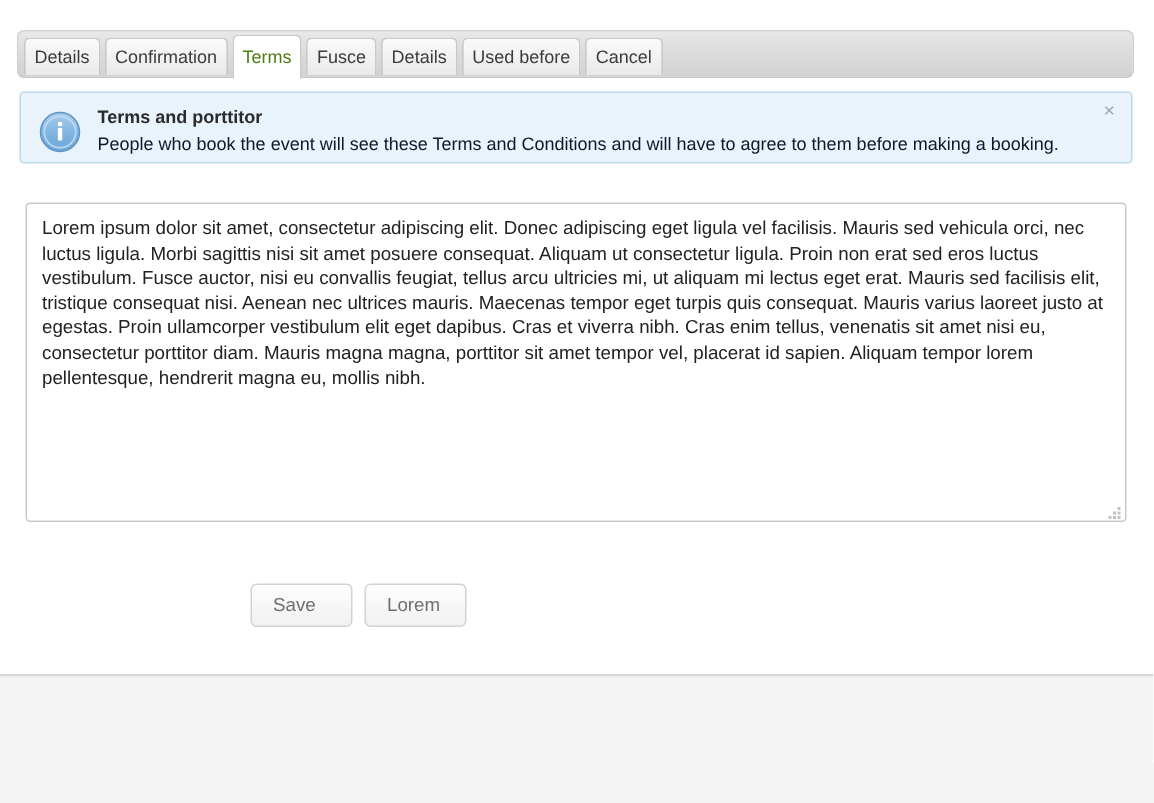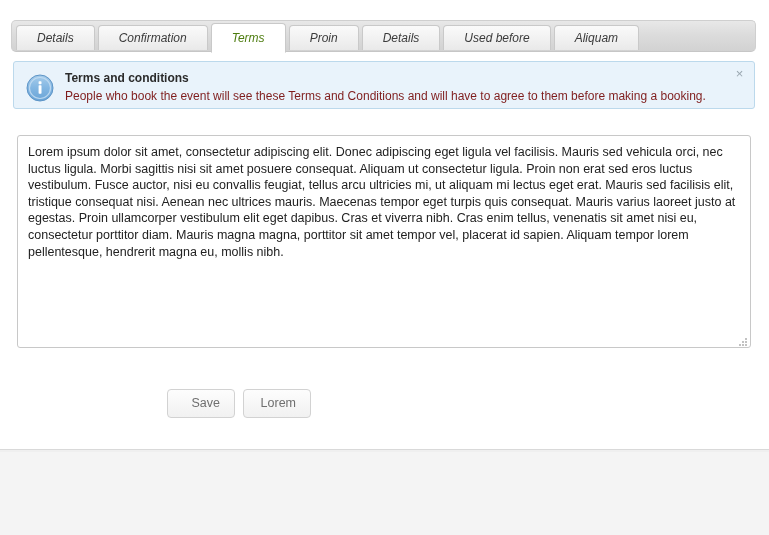--- a/index.html
+++ b/index.html
@@ -42,33 +42,32 @@
     padding: 3px 0 0 4px;
     white-space: nowrap;
     font-size: 0;
   }
   .tab {
     display: inline-block;
     vertical-align: top;
     height: 25px;
     line-height: 25px;
     margin-right: 3px;
-    padding: 0 20px;
+    padding: 0 6px;
     box-sizing: border-box;
     font-family: "Liberation Sans", sans-serif;
     font-size: 12px;
     color: #3b3b3b;
     background: linear-gradient(to bottom, #fafafa 0%, #f1f1f1 55%, #e9e9e9 100%);
     border: 1px solid #c9c9c9;
     border-bottom: none;
     border-radius: 4px 4px 0 0;
     cursor: pointer;
     position: relative;
     top: 1px;
-    font-style: italic;
   }
   .tab.active {
     height: 30px;
     line-height: 28px;
     top: -1px;
     background: #ffffff;
     border: 1px solid #c9c9c9;
     border-bottom: 1px solid #ffffff;
     color: #4d7c0f;
     box-shadow: 0 -1px 1px rgba(255,255,255,0.9) inset;
@@ -103,21 +102,21 @@
     font-family: "Liberation Sans", sans-serif;
     font-size: 12px;
     font-weight: bold;
     color: #2b2b2b;
     line-height: 15px;
     padding-top: 2px;
   }
   .notice-text {
     font-family: "Liberation Sans", sans-serif;
     font-size: 12px;
-    color: #7f1d1d;
+    color: #0f172a;
     line-height: 16px;
     padding-top: 2px;
     white-space: nowrap;
   }
   .notice-close {
     position: absolute;
     right: 8px;
     top: 5px;
     width: 13px;
     height: 13px;
@@ -168,21 +167,21 @@
   }
   .btn {
     display: inline-block;
     vertical-align: top;
     height: 29px;
     line-height: 27px;
     min-width: 68px;
     padding: 0 14px;
     margin-right: 8px;
     box-sizing: border-box;
-    text-align: right;
+    text-align: left;
     font-family: "Liberation Sans", sans-serif;
     font-size: 12.5px;
     color: #6f6f6f;
     background: linear-gradient(to bottom, #fdfdfd 0%, #f7f7f7 50%, #f1f1f1 100%);
     border: 1px solid #d2d2d2;
     border-radius: 4px;
     cursor: pointer;
   }
 
   
@@ -205,44 +204,44 @@
 </style>
 </head>
 <body>
 
 <div id="page">
 
   <div class="tabbar">
     <div class="tab">Details</div>
     <div class="tab">Confirmation</div>
     <div class="tab active">Terms</div>
-    <div class="tab">Proin</div>
+    <div class="tab">Fusce</div>
     <div class="tab">Details</div>
     <div class="tab">Used before</div>
-    <div class="tab">Aliquam</div>
+    <div class="tab">Cancel</div>
   </div>
 
   <div class="notice">
     <span class="notice-icon">
       <svg width="28" height="28" viewBox="0 0 28 28" xmlns="http://www.w3.org/2000/svg">
         <defs>
           <linearGradient id="infoGrad" x1="0" y1="0" x2="0" y2="1">
             <stop offset="0%" stop-color="#a7cdeb"></stop>
             <stop offset="50%" stop-color="#82b6e2"></stop>
             <stop offset="100%" stop-color="#6aa4d6"></stop>
           </linearGradient>
         </defs>
         <circle cx="14" cy="14" r="13" fill="url(#infoGrad)" stroke="#5e95c7" stroke-width="1"></circle>
         <circle cx="14" cy="14" r="10.5" fill="none" stroke="#c4ddf2" stroke-width="1.2" opacity="0.85"></circle>
         <rect x="12.6" y="11.3" width="2.9" height="8.4" rx="0.6" fill="#ffffff"></rect>
         <rect x="12.6" y="7.3" width="2.9" height="2.9" rx="0.7" fill="#ffffff"></rect>
       </svg>
     </span>
     <div class="notice-body">
-      <div class="notice-title">Terms and conditions</div>
+      <div class="notice-title">Terms and porttitor</div>
       <div class="notice-text">People who book the event will see these Terms and Conditions and will have to agree to them before making a booking.</div>
     </div>
     <div class="notice-close">×</div>
   </div>
 
   <textarea class="terms-area" placeholder="Enter your terms and conditions" style="">Lorem ipsum dolor sit amet, consectetur adipiscing elit. Donec adipiscing eget ligula vel facilisis. Mauris sed vehicula orci, nec luctus ligula. Morbi sagittis nisi sit amet posuere consequat. Aliquam ut consectetur ligula. Proin non erat sed eros luctus vestibulum. Fusce auctor, nisi eu convallis feugiat, tellus arcu ultricies mi, ut aliquam mi lectus eget erat. Mauris sed facilisis elit, tristique consequat nisi. Aenean nec ultrices mauris. Maecenas tempor eget turpis quis consequat. Mauris varius laoreet justo at egestas. Proin ullamcorper vestibulum elit eget dapibus. Cras et viverra nibh. Cras enim tellus, venenatis sit amet nisi eu, consectetur porttitor diam. Mauris magna magna, porttitor sit amet tempor vel, placerat id sapien. Aliquam tempor lorem pellentesque, hendrerit magna eu, mollis nibh.</textarea>
 
   <span class="resize-grip">
     <svg width="10" height="10" viewBox="0 0 10 10" xmlns="http://www.w3.org/2000/svg">
       <rect x="7" y="1" width="2" height="2" fill="#c2c2c2"></rect>

